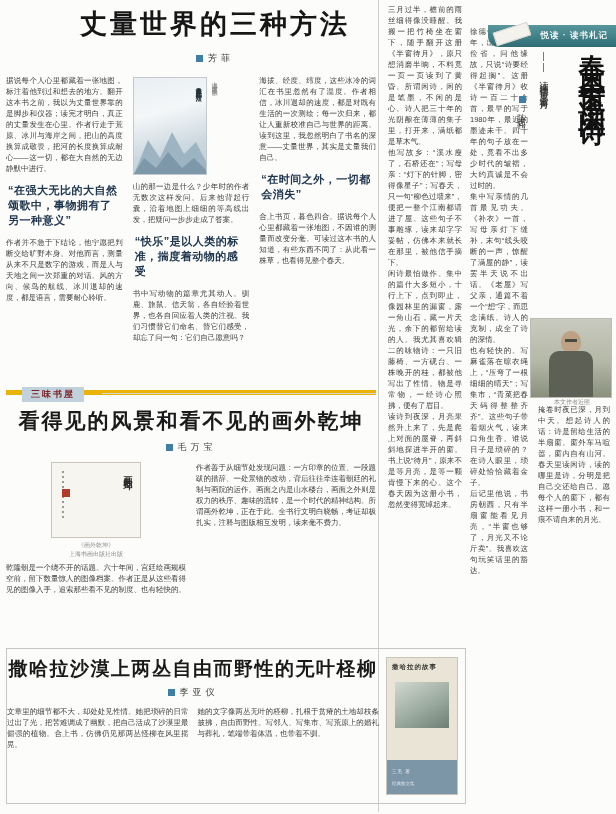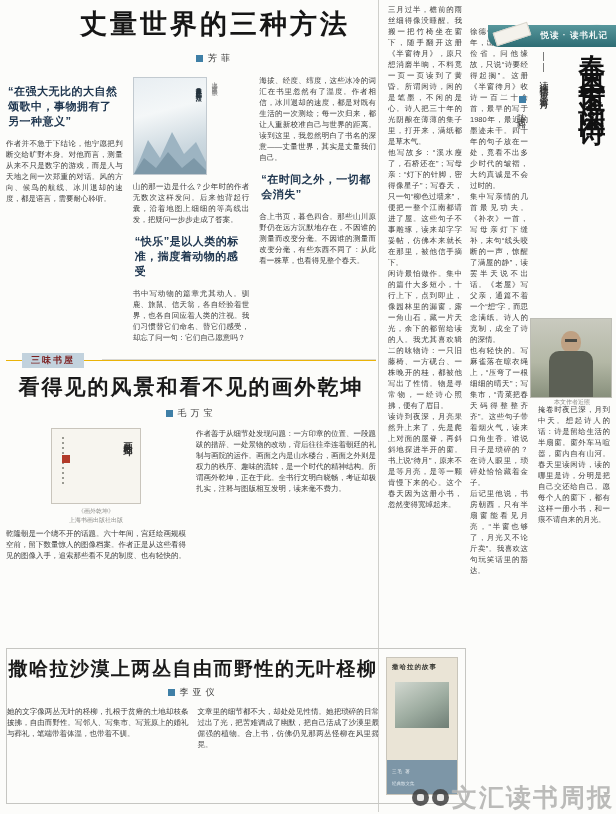--- a/index.html
+++ b/index.html
@@ -41,21 +41,21 @@
   }
   .cover1 svg{position:absolute;left:0;bottom:0;}
   .cover1 .ctitle{
     position:absolute;top:4px;right:3px;writing-mode:vertical-rl;
     font-size:6px;color:#24323c;letter-spacing:1px;font-weight:bold;
   }
   .coverside{
     writing-mode:vertical-rl;font-size:6px;color:#8a8a8a;letter-spacing:1px;height:96px;
   }
   
-  .a2{position:absolute;left:6px;top:360px;width:370px;border-top:1px solid #eab308;}
+  .a2{position:absolute;left:6px;top:390px;width:370px;border-top:5px solid #eab308;}
   .tag{
     position:absolute;top:-8px;left:16px;background:#c2d2dd;color:#7c2020;
     font-size:9px;font-weight:bold;letter-spacing:2px;padding:1px 9px;
   }
   .tagline2{position:absolute;top:-2px;left:96px;right:0;height:1px;background:#d8d8d4;}
   .a2 .headline{
     font-size:21px;font-weight:bold;color:#1a1a1a;letter-spacing:2px;
     text-align:center;margin:12px 0 6px 0;
   }
   .a2cols{display:flex;gap:10px;margin-top:8px;}
@@ -153,20 +153,21 @@
   <div class="vrule" style="left:378px;top:0;height:812px;"></div>
 
   <div class="a1">
     <div class="headline">丈量世界的三种方法</div>
     <div class="authorline" style="padding-left:48px;">
       <span class="sq"></span>
       <span>芳菲</span>
     </div>
     <div class="a1cols">
       <div class="col">
+        <div class="bodytext">据说每个人心里都藏着一张地图，标注着他到过和想去的地方。翻开这本书之前，我以为丈量世界靠的是脚步和仪器；读完才明白，真正的丈量发生在心里。作者行走于荒原、冰川与海岸之间，把山的高度换算成敬畏，把河的长度换算成耐心——这一切，都在大自然的无边静默中进行。</div>
         <div class="pullquote">“在强大无比的大自然颂歌中，事物拥有了另一种意义”</div>
         <div class="bodytext">作者并不急于下结论，他宁愿把判断交给旷野本身。对他而言，测量从来不只是数字的游戏，而是人与天地之间一次郑重的对话。风的方向、候鸟的航线、冰川退却的速度，都是语言，需要耐心聆听。</div>
       </div>
       <div class="col">
         <div class="coverwrap">
           <div class="cover1">
             <svg width="72" height="60" viewBox="0 0 72 60">
               <polygon points="0,60 14,26 26,44 38,18 50,40 62,28 72,48 72,60" fill="#9db4c2"></polygon>
               <polygon points="0,60 10,44 22,54 34,38 48,54 60,44 72,56 72,60" fill="#7d98a8"></polygon>
             </svg>
@@ -174,21 +175,21 @@
           </div>
           <div class="coverside">上海译文出版社出版</div>
         </div>
         <div class="bodytext">山的那一边是什么？少年时的作者无数次这样发问。后来他背起行囊，沿着地图上细细的等高线出发，把疑问一步步走成了答案。</div>
         <div class="pullquote">“快乐”是以人类的标准，揣度着动物的感受</div>
         <div class="bodytext">书中写动物的篇章尤其动人。驯鹿、旅鼠、信天翁，各自经验着世界，也各自回应着人类的注视。我们习惯替它们命名、替它们感受，却忘了问一句：它们自己愿意吗？</div>
       </div>
       <div class="col">
         <div class="bodytext">海拔、经度、纬度，这些冰冷的词汇在书里忽然有了温度。作者相信，冰川退却的速度，都是对既有生活的一次测绘；每一次归来，都让人重新校准自己与世界的距离。读到这里，我忽然明白了书名的深意——丈量世界，其实是丈量我们自己。</div>
         <div class="pullquote">“在时间之外，一切都会消失”</div>
-        <div class="bodytext">合上书页，暮色四合。那些山川原野仍在远方沉默地存在，不因谁的测量而改变分毫。不因谁的测量而改变分毫，有些东西不同了：从此看一株草，也看得见整个春天。</div>
+        <div class="bodytext">合上书页，暮色四合。据说每个人心里都藏着一张地图，不因谁的测量而改变分毫。可读过这本书的人知道，有些东西不同了：从此看一株草，也看得见整个春天。</div>
       </div>
     </div>
   </div>
 
   <div class="a2">
     <div class="tag">三味书屋</div>
     <div class="tagline2"></div>
     <div class="headline">看得见的风景和看不见的画外乾坤</div>
     <div class="authorline">
       <span class="sq"></span>
@@ -213,24 +214,24 @@
 
   <div class="a3">
     <div class="inner">
       <div class="headline">撒哈拉沙漠上两丛自由而野性的无叶柽柳</div>
       <div class="authorline">
         <span class="sq"></span>
         <span>李亚仪</span>
       </div>
       <div class="a3cols">
         <div class="col">
+          <div class="bodytext">文章里的细节都不大，却处处见性情。她把琐碎的日常过出了光，把苦难调成了幽默，把自己活成了沙漠里最倔强的植物。合上书，仿佛仍见那两丛怪柳在风里摇晃。</div>
+        </div>
+        <div class="col">
           <div class="bodytext">她的文字像两丛无叶的柽柳，扎根于贫瘠的土地却枝条披拂，自由而野性。写邻人、写集市、写荒原上的婚礼与葬礼，笔端带着体温，也带着不驯。</div>
-        </div>
-        <div class="col">
-          <div class="bodytext">文章里的细节都不大，却处处见性情。她把琐碎的日常过出了光，把苦难调成了幽默，把自己活成了沙漠里最倔强的植物。合上书，仿佛仍见那两丛怪柳在风里摇晃。</div>
         </div>
       </div>
     </div>
     <div class="cover3">
       <div class="ctitle">撒哈拉的故事</div>
       <div class="photo" style="position:absolute;left:8px;top:24px;width:54px;height:46px;border:none;background:linear-gradient(150deg,#d2d8d0,#9cab9f 55%,#6f7e75);"></div>
       <div class="band"></div>
       <div class="bandtext">三毛 著</div>
       <div class="bandtext2">经典散文集</div>
     </div>
@@ -265,19 +266,14 @@
     </div>
 
     <div class="photo">
       <div class="head"></div>
       <div class="glass"></div>
       <div class="body"></div>
     </div>
     <div class="photocap">本文作者近照</div>
   </div>
 
-  <div class="watermark">
-    <div class="wicon"></div>
-    <div class="wicon"></div>
-    <div class="wtext">文汇读书周报</div>
-  </div>
 
 </div>
 
 </body></html>

